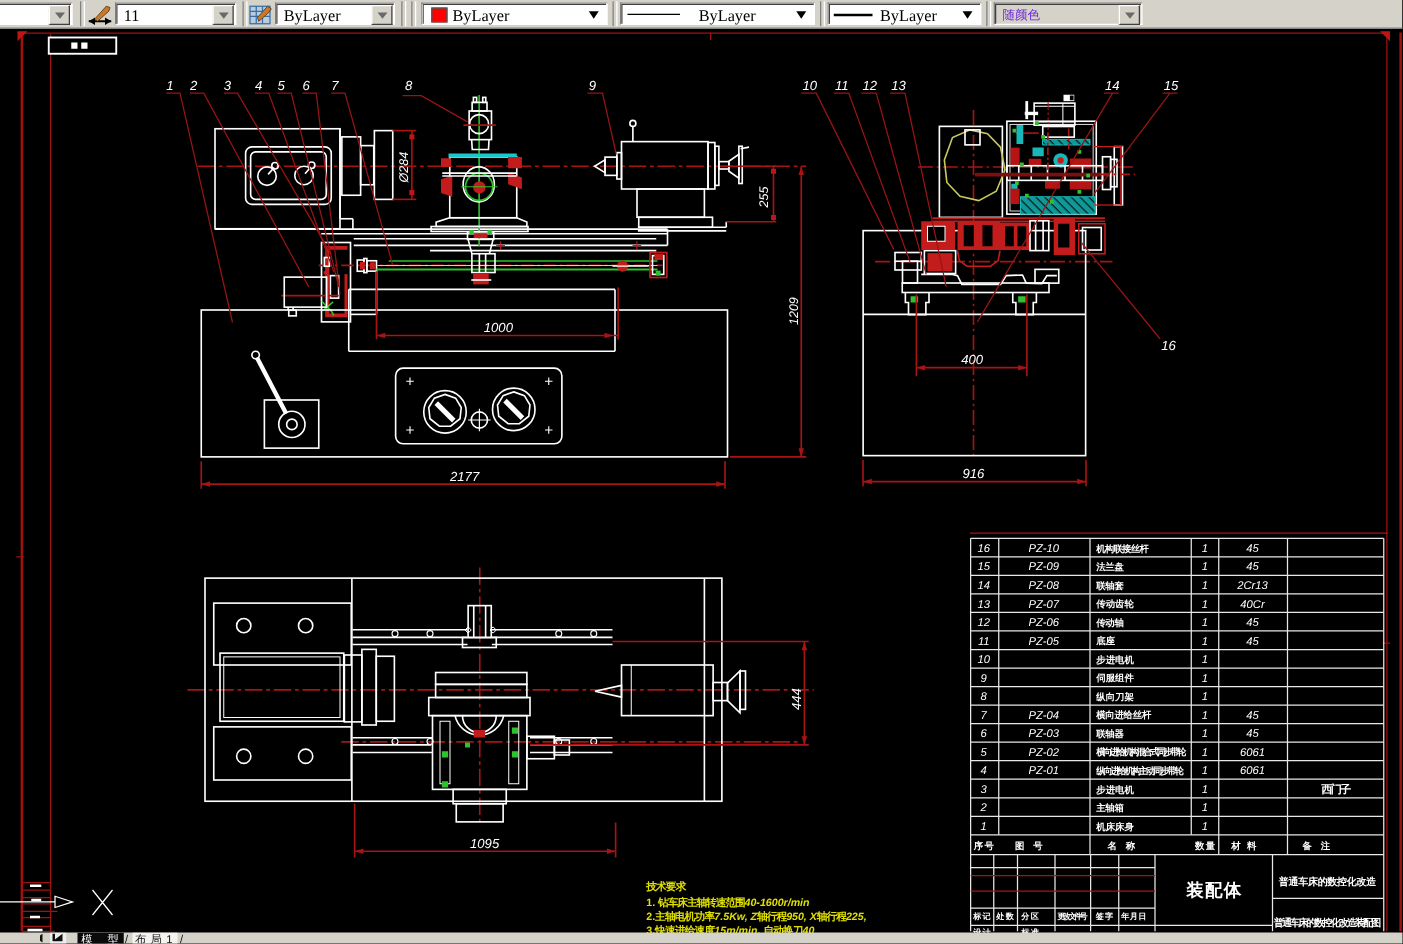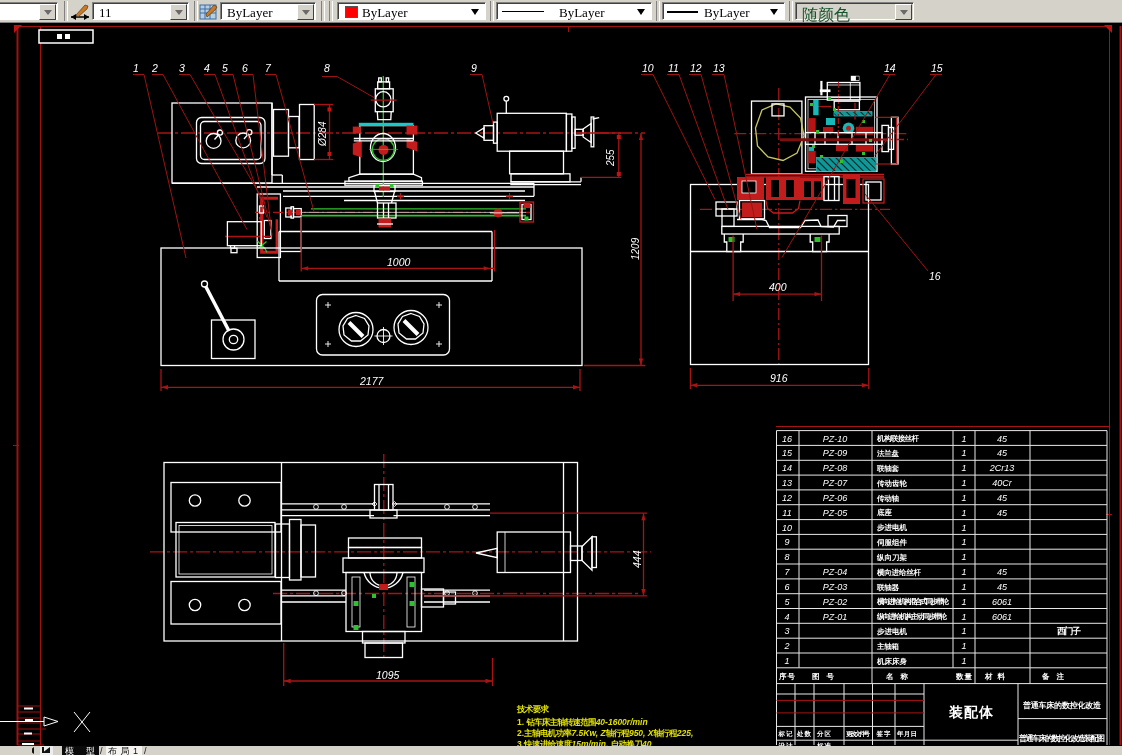--- a/index.html
+++ b/index.html
@@ -56,21 +56,21 @@
         <span class="blk" style="right:6px;"></span>
       </div>
  <div class="sep" style="left:656px;"></div>
  <div class="cmb" style="left:662px;width:123px;">
    <span style="position:absolute;left:4px;top:8px;width:31px;height:2px;background:#000;"></span>
    <span class="cmbtxt" style="left:41px;">ByLayer</span>
         <span class="blk" style="right:6px;"></span>
       </div>
  <div class="sep" style="left:789px;"></div>
  <div class="cmb" style="left:795px;width:119px;background:#d5d2ca;">
-   <span class="cmbtxt" style="color:#14532d;font-family:Liberation Serif, serif;font-size:16px;">随颜色</span>
+   <span class="cmbtxt" style="color:#6d28d9;font-family:Liberation Serif, serif;font-size:10px;">随颜色</span>
         <span class="abtn"></span>
       </div>
 </div>
 
 <svg width="1122" height="755" viewBox="0 0 1122 755">
 <defs>
 <pattern id="ch" width="5" height="5" patternUnits="userSpaceOnUse" patternTransform="rotate(45)">
   <rect width="5" height="5" fill="#109898"></rect>
   <line x1="0" y1="0" x2="5" y2="0" stroke="#031c1c" stroke-width="2"></line>
 </pattern>

